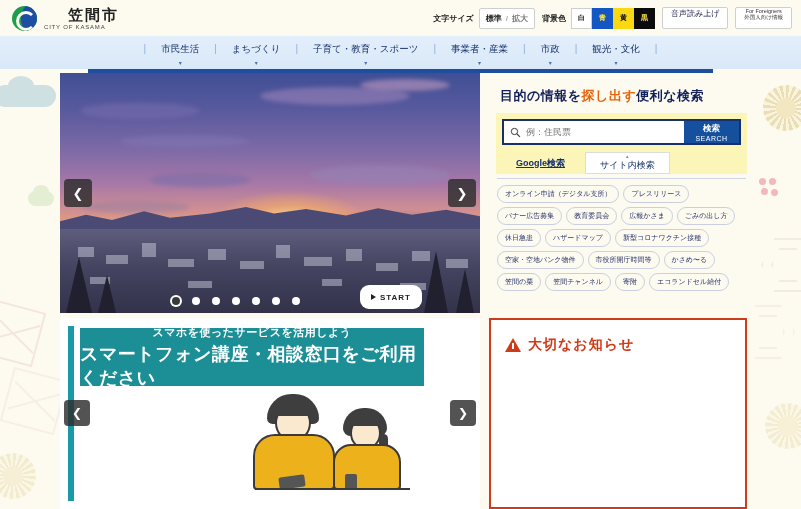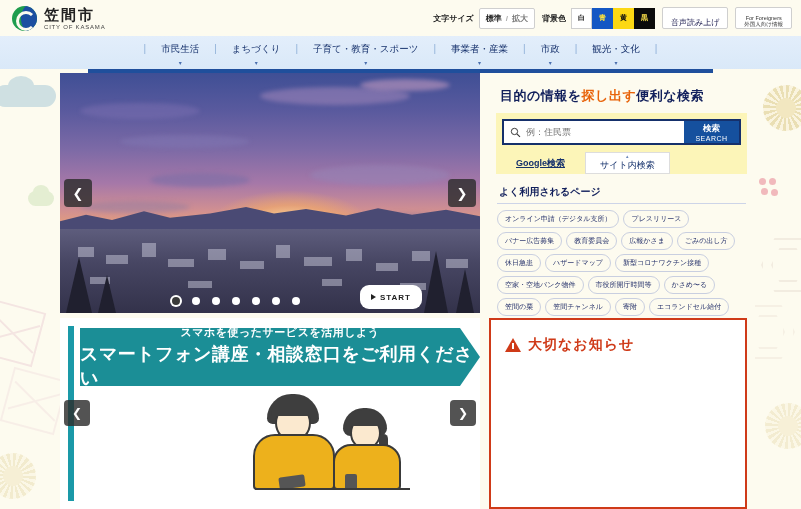--- a/index.html
+++ b/index.html
@@ -18,42 +18,42 @@
   }
   .logo { display: flex; align-items: center; margin-left: 12px; gap: 7px; }
   .logo-mark { position: relative; width: 25px; height: 25px; border-radius: 50%;
     background: #1f9d4e; overflow: hidden; flex: none; }
   .logo-mark:before { content: ""; position: absolute; left: 9px; top: -2px;
     width: 20px; height: 29px; border-radius: 50%; background: #1c4fa1; }
   .logo-mark:after { content: ""; position: absolute; left: 4px; top: 5px;
     width: 14px; height: 14px; border-radius: 50%; border: 3px solid #fdfbef;
     border-right-color: transparent; }
   .logo-text { line-height: 1; }
-  .logo-jp { font-size: 15px; font-weight: bold; color: #222; letter-spacing: 2px; }
+  .logo-jp { font-size: 15px; font-weight: bold; color: #222; letter-spacing: 2px; margin-left: 24px; }
   .logo-en { font-size: 6px; color: #444; letter-spacing: 0.8px; margin-top: 2px; }
 
   .hdr-tools { margin-left: auto; display: flex; align-items: center;
     gap: 7px; margin-right: 9px; }
   .tool-group { display: flex; align-items: center; gap: 5px; font-weight: bold; }
   .tool-label { font-size: 8px; color: #222; white-space: nowrap; }
   .size-box { display: flex; align-items: center; border: 1px solid #cfcfcf;
     background: #fff; border-radius: 2px; height: 21px; padding: 0 6px; gap: 4px; }
   .size-opt { font-size: 8px; color: #777; }
   .size-opt.sel { color: #222; }
   .size-sep { font-size: 8px; color: #aaa; }
   .swatches { display: flex; align-items: center; }
   .sw { width: 21px; height: 21px; display: flex; align-items: center;
     justify-content: center; font-size: 7px; }
   .sw-white { background: #fff; border: 1px solid #cfcfcf; color: #222; }
   .sw-blue { background: #1457c4; color: #ffe43a; }
   .sw-yellow { background: #fcd813; color: #111; }
   .sw-black { background: #0b0b0b; color: #fbe14a; }
   .hbtn { border: 1px solid #cfcfcf; background: #fff; border-radius: 2px;
     height: 22px; display: flex; flex-direction: column; align-items: center;
-    justify-content: flex-end; padding: 0 8px; }
+    justify-content: flex-start; padding: 0 8px; }
   .hbtn .l1 { font-size: 8px; color: #1a1a4e; white-space: nowrap; }
   .hbtn .l2 { font-size: 5.5px; color: #333; white-space: nowrap; }
   .lang { border: 1px solid #cfcfcf; background: #fff; border-radius: 2px;
     height: 22px; display: flex; align-items: center; gap: 5px; padding: 0 7px;
     font-size: 8px; color: #1a1a4e; }
 
   
   .nav {
     position: absolute; top: 36px; left: 0; width: 801px; height: 37px;
     background: linear-gradient(#e3eefb, #d8e8f8);
@@ -171,21 +171,21 @@
   .sp-rule { margin: 4px 9px 0 9px; height: 1px; background: #cdd4e8; }
   .tags { display: flex; flex-wrap: wrap; gap: 4px; margin: 6px 9px 0 9px; }
   .tag { border: 1px solid #c9cfe0; border-radius: 10px; background: #fdfbef;
     font-size: 7px; color: #24306a; padding: 3px 7px; white-space: nowrap; }
 
   
   .banner { position: absolute; top: 318px; left: 60px; width: 420px;
     height: 191px; background: #fff; }
   .banner-bar { position: absolute; left: 8px; top: 8px; width: 6px;
     height: 175px; background: #1a99a8; }
-  .ribbon { position: absolute; left: 20px; top: 10px; width: 400px; height: 58px;
+  .ribbon { position: absolute; left: 20px; top: 10px; width: 344px; height: 58px;
     background: #1b8e96;
     clip-path: polygon(0 0, 380px 0, 400px 29px, 380px 58px, 0 58px);
     display: flex; flex-direction: column; align-items: center;
     justify-content: center; }
   .ribbon .r1 { color: #fff; font-size: 11px; font-weight: bold; letter-spacing: .5px; }
   .ribbon .r2 { color: #fff; font-size: 18px; font-weight: bold; margin-top: 2px;
     letter-spacing: .5px; }
   .illus { position: absolute; left: 185px; top: 72px; width: 175px; height: 110px; }
   .person { position: absolute; }
   .head { position: absolute; border-radius: 50%; background: #fbe9cf;
@@ -389,21 +389,20 @@
       </div>
       <div class="sp-tabs">
         <div class="sp-tab on">Google検索</div>
         <div class="sp-tab off">
           <span class="cc">▴</span>
           <span>サイト内検索</span>
         </div>
       </div>
     </div>
 
-    <div class="sp-sub">よく利用されるページ</div>
     <div class="sp-rule"></div>
     <div class="tags" id="tag-list">
         <span class="tag">オンライン申請（デジタル支所）</span>
         <span class="tag">プレスリリース</span>
         <span class="tag">バナー広告募集</span>
         <span class="tag">教育委員会</span>
         <span class="tag">広報かさま</span>
         <span class="tag">ごみの出し方</span>
         <span class="tag">休日急患</span>
         <span class="tag">ハザードマップ</span>

